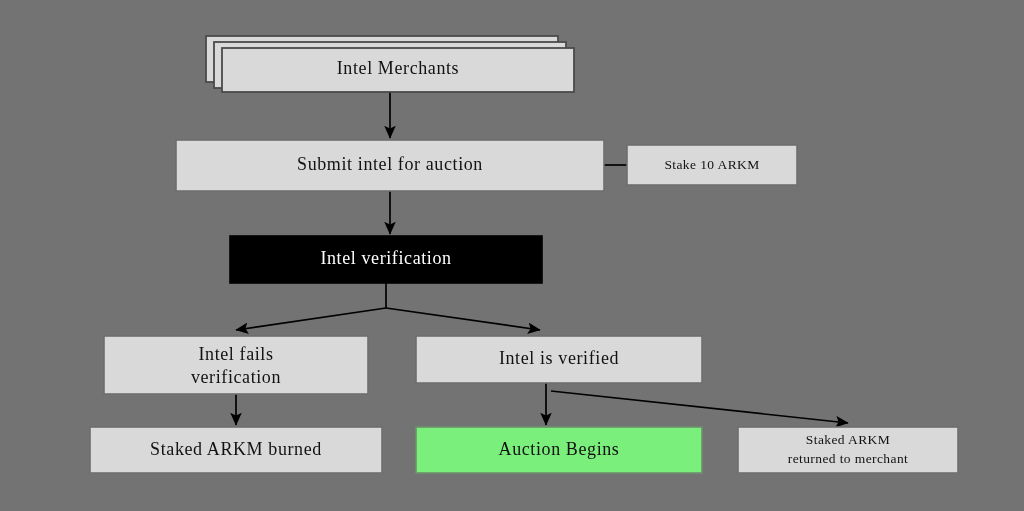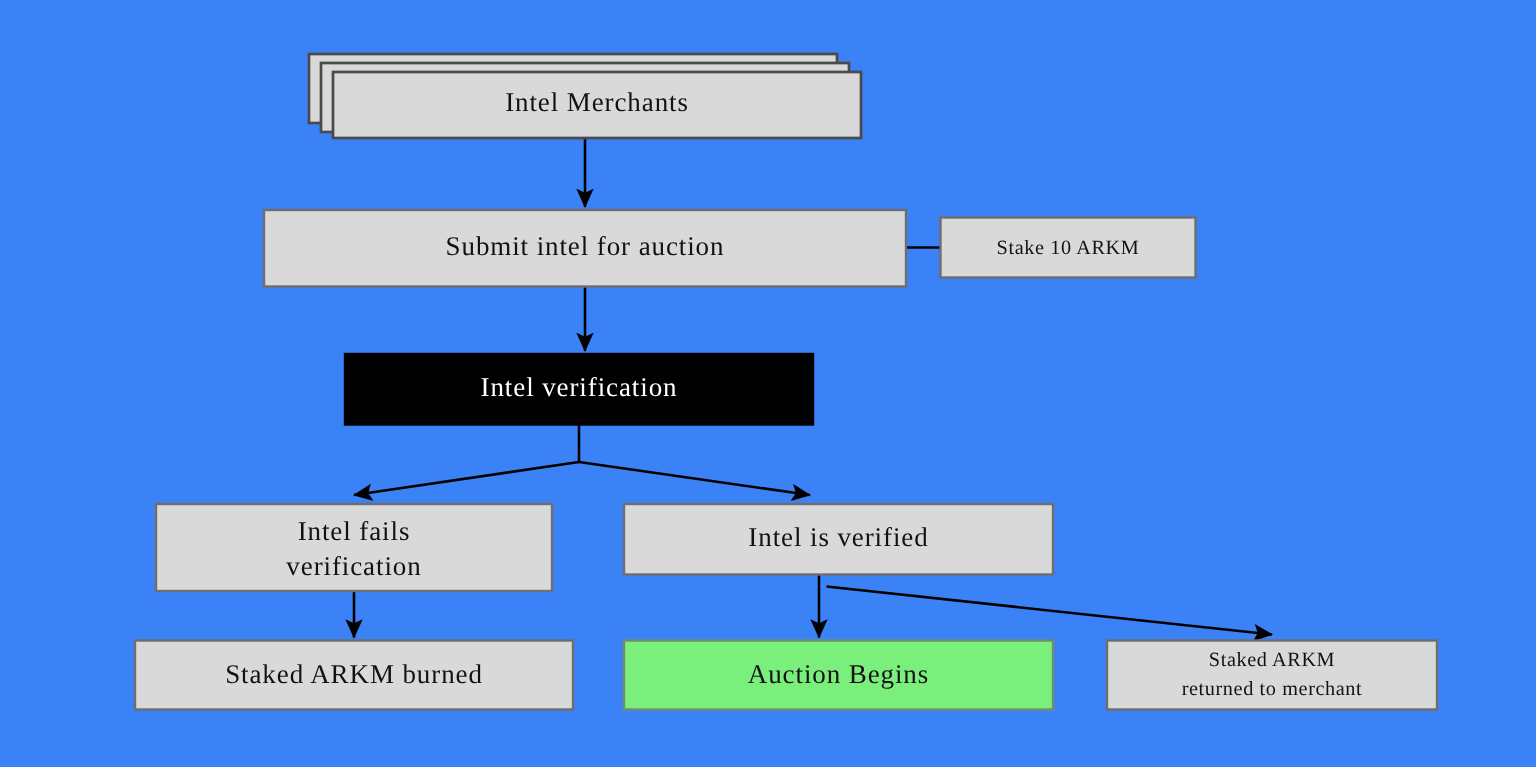--- a/index.html
+++ b/index.html
@@ -11,21 +11,21 @@
   body {
     width: 1024px;
     height: 511px;
     overflow: hidden;
     font-family: "Liberation Serif", "DejaVu Serif", serif;
   }
   #diagram-root {
     position: relative;
     width: 1024px;
     height: 511px;
-    background: #3b82f6;
+    background: #737373;
   }
   svg.flow-canvas {
     position: absolute;
     top: 0;
     left: 0;
     width: 1024px;
     height: 511px;
   }
   .node-box {
     fill: #d9d9d9;

